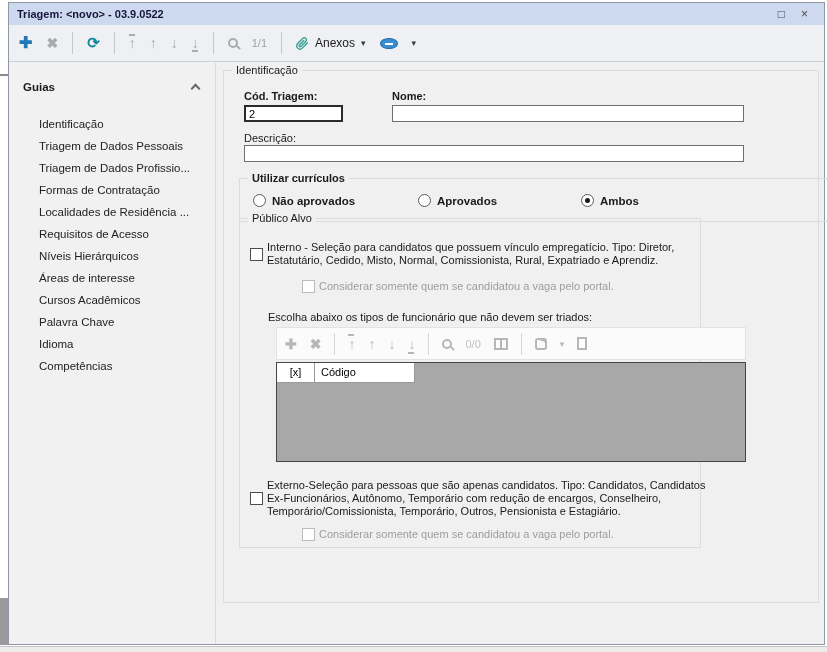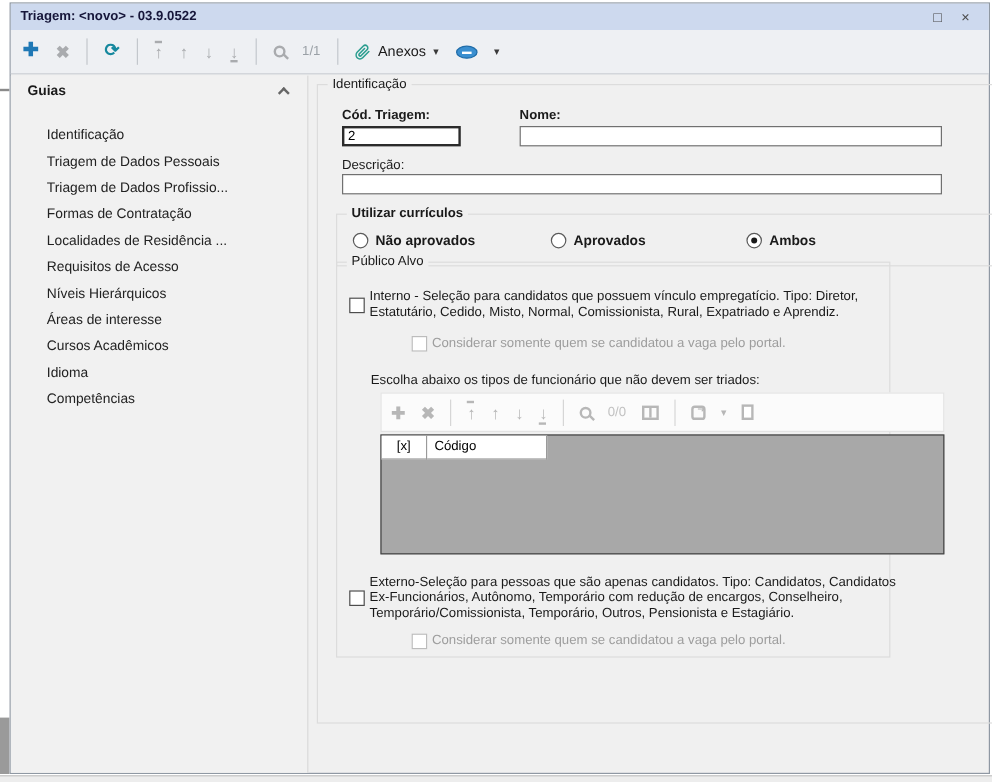--- a/index.html
+++ b/index.html
@@ -36,21 +36,21 @@
   .page-ind { font-size:11px; color:#9aa0a6; }
   .anexos-wrap { display:flex; align-items:center; gap:6px; }
   .anexos-label { font-size:12px; color:#1a1a1a; }
   .caret { font-size:9px; color:#3a3a3a; }
   .printer-oval { display:inline-block; width:18px; height:11px; background:#3a8fd0;
     border:1px solid #1f6ca8; border-radius:50%; position:relative; }
   .printer-oval::after { content:""; position:absolute; left:4px; top:4px; width:8px; height:2px; background:#ffffff; }
 
   
   .mainrow { position:absolute; top:60px; bottom:0; left:0; right:0; display:flex; }
-  .sidebar { width:248px; background:#f1f1f1; border-right:1px solid #d9d9d9; padding-top:7px; }
+  .sidebar { width:207px; background:#f1f1f1; border-right:1px solid #d9d9d9; padding-top:18px; }
   .sidebar-header { display:flex; align-items:center; justify-content:space-between; padding:0 16px 0 14px; }
   .sidebar-header .hdr { font-size:11.5px; font-weight:bold; color:#1a1a1a; }
   .chev-up { width:7px; height:7px; border-left:2px solid #666; border-top:2px solid #666;
     transform:rotate(45deg); margin-top:3px; }
   .sidebar-items { margin-top:20px; }
   .sidebar-item { font-size:11.5px; color:#222; padding:0 0 0 30px; height:22px; line-height:22px;
     white-space:nowrap; cursor:default; }
 
   .content { flex:1; position:relative; }
 
@@ -158,20 +158,21 @@
       <div class="sidebar-items">
         <div class="sidebar-item">Identificação</div>
         <div class="sidebar-item">Triagem de Dados Pessoais</div>
         <div class="sidebar-item">Triagem de Dados Profissio...</div>
         <div class="sidebar-item">Formas de Contratação</div>
         <div class="sidebar-item">Localidades de Residência ...</div>
         <div class="sidebar-item">Requisitos de Acesso</div>
         <div class="sidebar-item">Níveis Hierárquicos</div>
         <div class="sidebar-item">Áreas de interesse</div>
         <div class="sidebar-item">Cursos Acadêmicos</div>
+        <div class="sidebar-item">Palavra Chave</div>
         <div class="sidebar-item">Idioma</div>
         <div class="sidebar-item">Competências</div>
       </div>
     </div>
 
     <div class="content">
 
       <div class="gbox" style="left:7px; top:7px; width:596px; height:533px;">
         <span class="gbox-label">Identificação</span>
 

